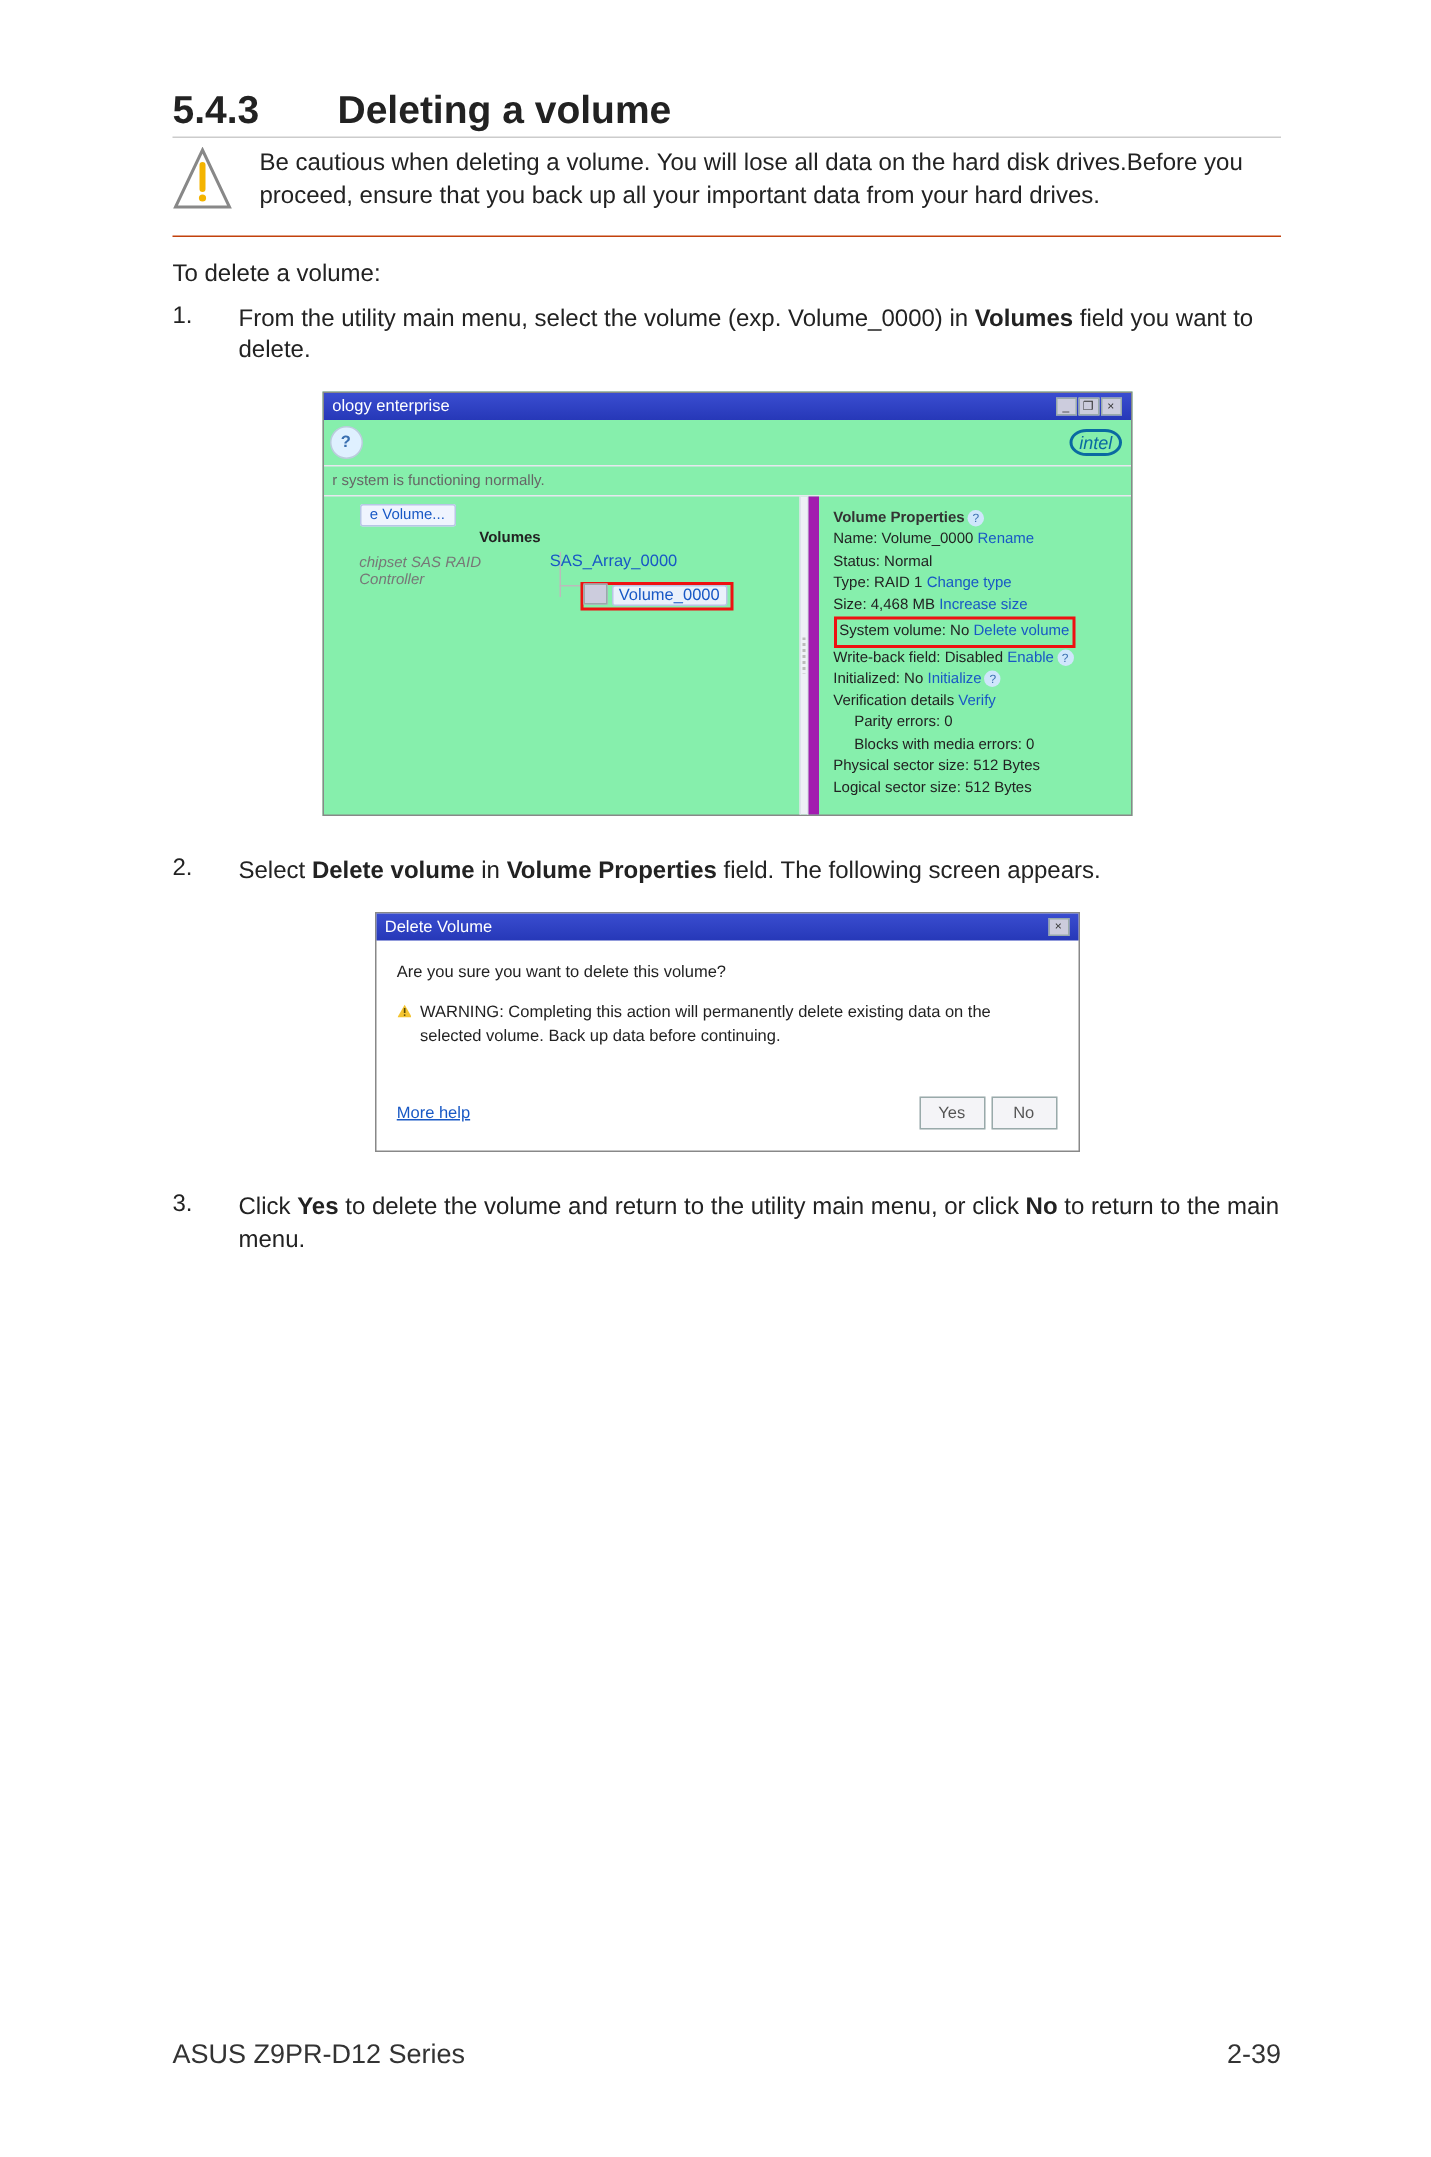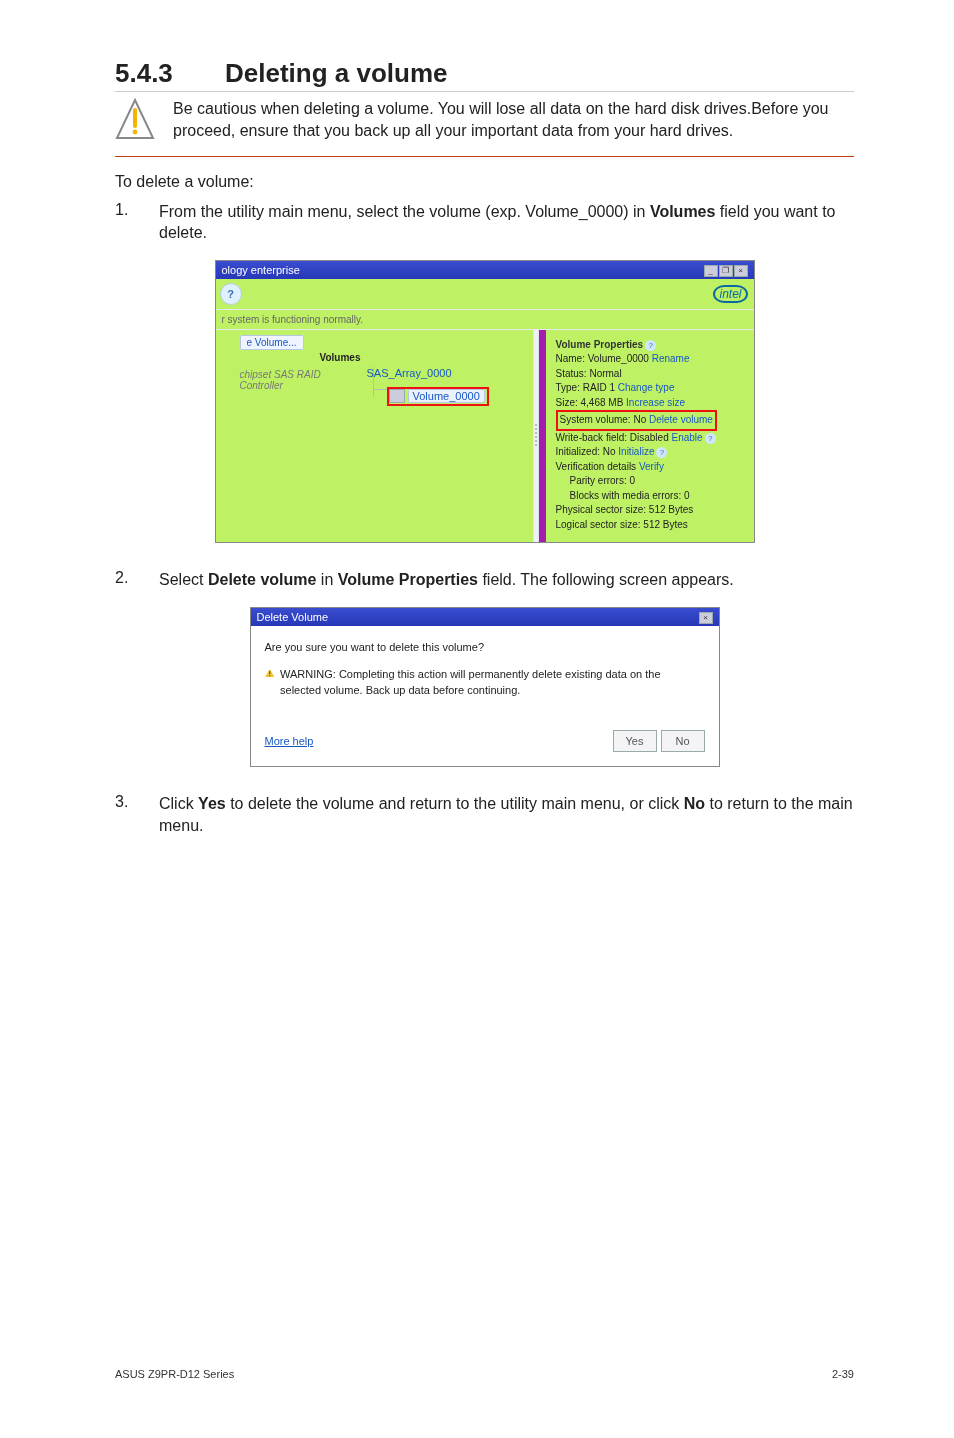--- a/index.html
+++ b/index.html
@@ -9,21 +9,21 @@
   .heading .num { display: inline-block; width: 110px; }
   .note-row { display: flex; align-items: flex-start; gap: 18px; border-top: 1px solid #ccc; border-bottom: 1px solid #c2410c; padding: 6px 0 10px 0; margin-bottom: 14px; }
   .note-icon { flex: 0 0 40px; }
   .note-text { font-size: 16px; line-height: 1.35; }
   .body-text { font-size: 16px; line-height: 1.35; margin-bottom: 8px; }
   .step-row { display: flex; align-items: flex-start; gap: 22px; margin-bottom: 6px; }
   .step-num { flex: 0 0 22px; font-size: 16px; }
   .step-body { font-size: 16px; line-height: 1.35; }
   .screenshot-wrap { display: flex; justify-content: center; margin: 16px 0 26px 0; }
 
-  .win1 { width: 540px; border: 1px solid #888; font-size: 11px; background: #bef264; }
+  .win1 { width: 540px; border: 1px solid #888; font-size: 11px; background: #86efac; }
   .win1-title { background: linear-gradient(#3a4dd0,#2638b8); color: #fff; padding: 2px 6px; display: flex; justify-content: space-between; align-items: center; height: 18px; }
   .winbtns span { display:inline-block; width:14px; height:12px; background:#ccd; border:1px solid #9aa; margin-left:1px; font-size:8px; text-align:center; line-height:10px; color:#333;}
   .win1-help { padding: 4px 6px 4px 4px; display:flex; justify-content:space-between; align-items:center; border-bottom:1px solid #e7e7ef; }
   .helpicon { width:22px;height:22px;border:1px solid #bcd;border-radius:11px;background:#dff0ff;display:flex;align-items:center;justify-content:center;color:#3a6fb0;font-weight:bold;}
   .intel { color:#0a6aa1; font-style:italic; font-size:14px;}
   .intel .circ { display:inline-block; border:2px solid #0a6aa1; border-radius:40%/60%; padding:0 4px; font-size:12px;}
   .win1-status { padding:4px 6px; color:#666; font-size:10px; }
   .win1-body { display:flex; border-top:1px solid #e7e7ef; }
   .win1-left { flex:1; padding:6px 4px; position:relative;margin-left:20px; }
   .win1-right { width:215px; border-left:7px solid #a21caf; padding:8px 8px 10px 10px; line-height:1.45; font-size:10px; }
@@ -50,21 +50,21 @@
   .win2 { width: 470px; border:1px solid #888; font-size:11px; background:#fff; }
   .win2-title { background: linear-gradient(#3a4dd0,#2638b8); color:#fff; padding:2px 6px; display:flex; justify-content:space-between; align-items:center; height:18px;}
   .win2-body { padding:14px 14px 10px 14px; line-height:1.4; }
   .warnline { display:flex; gap:6px; margin:12px 0 22px 0; }
   .tri { width:14px; height:12px; }
   .win2-foot { display:flex; justify-content:space-between; align-items:center; padding:0 14px 14px 14px;}
   .dlg-link { color:#1858c5; font-size:11px; }
   .btn { border:1px solid #9aa; background:#f4f4f7; width:44px; height:22px; font-size:11px; color:#555; cursor:pointer;}
   .btn:first-of-type { margin-right:4px;}
 
-  .footer { display:flex; justify-content:space-between; font-size:11px; color:#333; position:absolute; bottom:58px; left:115px; right:100px;}
+  .footer { display:flex; justify-content:space-between; font-size:18px; color:#333; position:absolute; bottom:58px; left:115px; right:100px;}
   .page-root { position:relative; min-height:1438px;}
 </style>
 </head>
 <body>
 <div class="page-root">
 <div class="page">
 
 <h2 class="heading">
   <span class="num">5.4.3</span><span>Deleting a volume</span>
 </h2>

